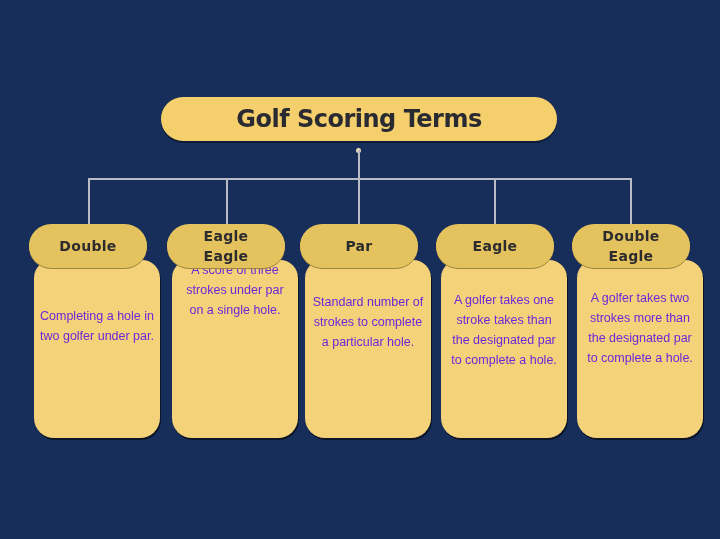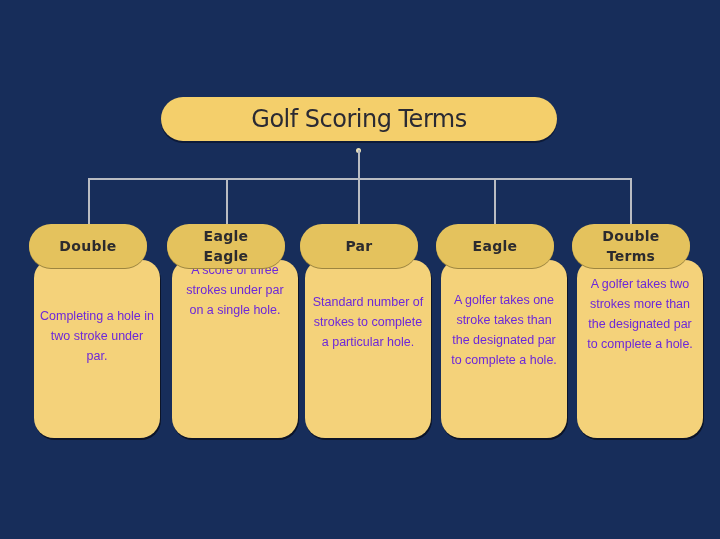--- a/index.html
+++ b/index.html
@@ -9,21 +9,21 @@
       position: relative;
       font-family: "Liberation Sans", sans-serif;
     }
     .title-pill {
       position: absolute; left: 161px; top: 97px; width: 396px; height: 44px;
       background: #f4cf6b; border-radius: 22px;
       box-shadow: 0 2px 0 #0d1a38;
       display: flex; align-items: center; justify-content: center;
     }
     .title-pill span {
-      font-family: "DejaVu Sans", sans-serif; font-weight: normal; font-size: 24px;
+      font-family: "DejaVu Sans", sans-serif; font-weight: bold; font-size: 24px;
       color: #2a2a33; letter-spacing: -0.5px;
     }
     .line { position: absolute; background: #b9bcc2; }
     .dot { position: absolute; width: 5px; height: 5px; border-radius: 50%; background: #e9dfb8; }
     .card { position: absolute; width: 114px; }
     .card .head {
       position: absolute; left: -3px; top: 0; width: 118px; height: 44px;
       background: #e4c25d; border-radius: 22px; z-index: 2;
       display: flex; align-items: center; justify-content: center; text-align: center;
       font-family: "DejaVu Sans", sans-serif; font-weight: bold; font-size: 14px;
@@ -52,21 +52,21 @@
 
 <div class="line" style="left:88px;top:178px;width:2px;height:46px;"></div>
 <div class="line" style="left:226px;top:178px;width:2px;height:46px;"></div>
 <div class="line" style="left:358px;top:178px;width:2px;height:46px;"></div>
 <div class="line" style="left:494px;top:178px;width:2px;height:46px;"></div>
 <div class="line" style="left:630px;top:178px;width:2px;height:46px;"></div>
 
 <div class="card" style="left:32px;top:224px;">
   <div class="head">Double</div>
   <div class="body">
-      <div style="margin-top:46px">Completing a hole in two stroke under par.</div>
+      <div style="margin-top:46px">Completing a hole in two golfer under par.</div>
     </div>
 </div>
 
 <div class="card" style="left:170px;top:224px;">
   <div class="head">
       <div style="width:70px">Eagle Eagle</div>
     </div>
   <div class="body">
       <div style="">A score of three strokes under par on a single hole.</div>
     </div>
@@ -81,18 +81,18 @@
 
 <div class="card" style="left:439px;top:224px;">
   <div class="head">Eagle</div>
   <div class="body">
       <div style="margin-top:30px">A golfer takes one stroke takes than the designated par to complete a hole.</div>
     </div>
 </div>
 
 <div class="card" style="left:575px;top:224px;">
   <div class="head">
-      <div style="width:70px">Double Terms</div>
+      <div style="width:70px">Double Eagle</div>
     </div>
   <div class="body">
-      <div style="margin-top:14px">A golfer takes two strokes more than the designated par to complete a hole.</div>
+      <div style="margin-top:28px">A golfer takes two strokes more than the designated par to complete a hole.</div>
     </div>
 </div>
 
 </body></html>

